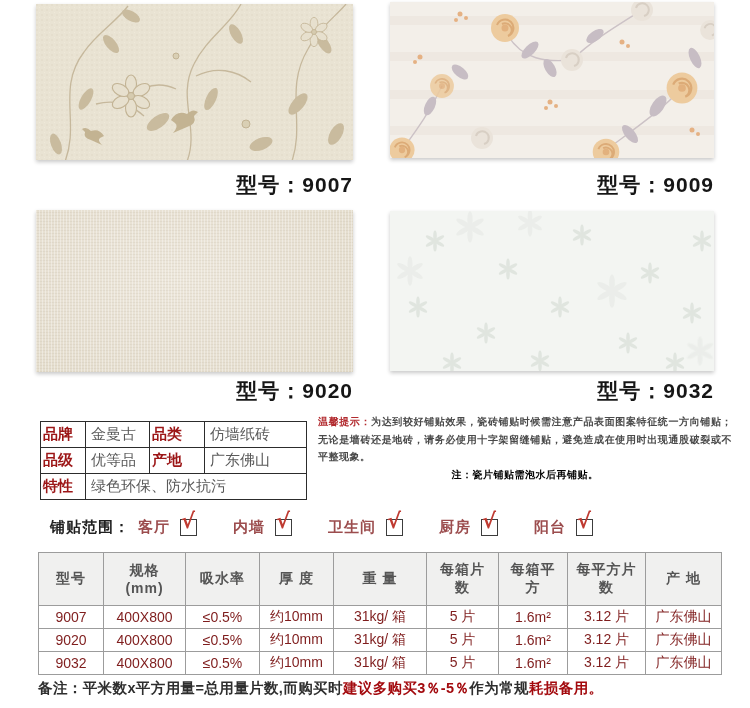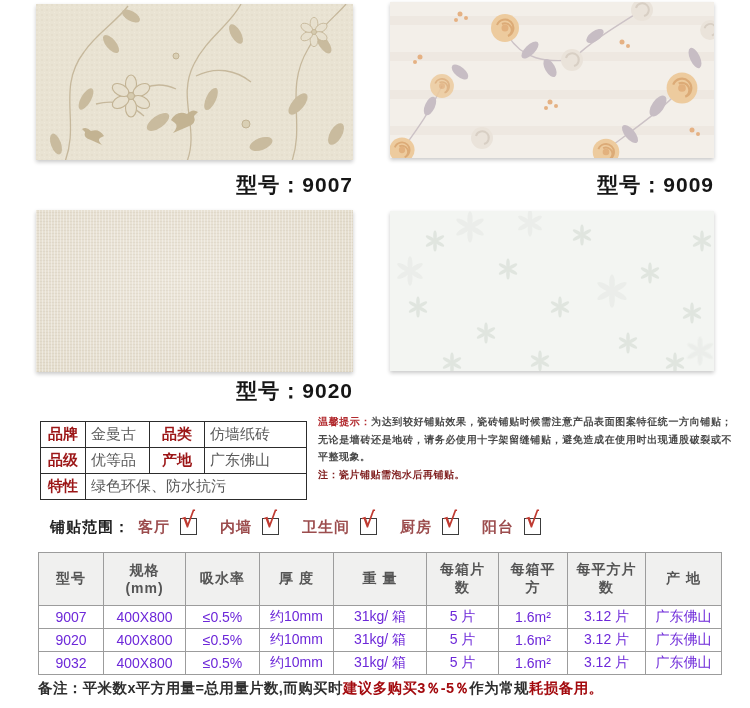--- a/index.html
+++ b/index.html
@@ -29,47 +29,47 @@
   #cap-9007{left:36px;top:171px;width:317px;}
   #cap-9009{left:390px;top:171px;width:324px;}
   #cap-9020{left:36px;top:377px;width:317px;}
   #cap-9032{left:390px;top:377px;width:324px;}
 
   
   .attr-table{position:absolute;left:40px;top:421px;border-collapse:collapse;
     table-layout:fixed;width:266px;}
   .attr-table td{border:1px solid #2c2c2c;height:25px;font-size:15px;
     padding:0 5px;white-space:nowrap;overflow:hidden;}
-  .attr-table td.k{color:#9c1617;font-weight:bold;text-align:center;padding:0 2px;margin-top:44px;}
+  .attr-table td.k{color:#9c1617;font-weight:bold;text-align:left;padding:0 2px;margin-top:44px;}
   .attr-table td.v{color:#5a5a5a;}
 
   
   .tips{position:absolute;left:318px;top:413px;width:414px;font-size:10px;
     font-weight:bold;line-height:17.5px;color:#4a4a4a;text-align:justify;
     letter-spacing:.5px;}
   .tips .hl{color:#b22a2e;}
-  .tips .tip-note{color:#7f1d1d;text-align:left;}
+  .tips .tip-note{color:#000000;text-align:center;}
 
   
   .scope{position:absolute;left:38px;top:518px;display:flex;align-items:center;
     font-size:15px;font-weight:bold;white-space:nowrap;}
   .scope-label{color:#1f1f1f;margin-right:8px;letter-spacing:1px;margin-left:12px;}
-  .scope-item{display:flex;margin-right:23px;color:#9c4d4e;
+  .scope-item{display:flex;align-items:center;margin-right:36px;color:#9c4d4e;
     letter-spacing:1px;}
   .checkbox{width:15px;height:15px;border:1px solid #3c3c3c;margin-left:10px;
     position:relative;flex:0 0 auto;}
   .checkbox .mark{position:absolute;left:0;top:-9px;color:#bf3a31;font-size:21px;
     font-weight:bold;line-height:1;font-family:"DejaVu Sans",sans-serif;}
 
   
   .spec-table{position:absolute;left:38px;top:552px;border-collapse:collapse;
     table-layout:fixed;width:683px;}
   .spec-table th{height:28px;background:#f0f0ef;color:#555555;font-size:14px;
     font-weight:bold;border:1px solid #9c9c9c;padding:8px;letter-spacing:1px;}
-  .spec-table td{height:22px;background:#ffffff;color:#6d28d9;font-size:14px;
+  .spec-table td{height:22px;background:#ffffff;color:#7f1d1d;font-size:14px;
     text-align:center;border:1px solid #9c9c9c;padding:0;margin-left:8px;}
 
   
   .note{position:absolute;left:38px;top:679px;font-size:14.5px;font-weight:bold;
     color:#2e2e2e;letter-spacing:.4px;white-space:nowrap;text-align:center;}
   .note .red{color:#a30a0e;}
 </style>
 </head>
 <body>
 
@@ -234,20 +234,21 @@
         <use href="#flk" transform="translate(140 12) scale(1.3)"></use>
         <use href="#flk" transform="translate(20 60) scale(1.4)"></use>
         <use href="#flk" transform="translate(310 140) scale(1.4)"></use>
       </g>
     </svg>
   </figure>
 
   <div class="caption" id="cap-9007">型号：9007</div>
   <div class="caption" id="cap-9009">型号：9009</div>
   <div class="caption" id="cap-9020">型号：9020</div>
+  <div class="caption" id="cap-9032">型号：9032</div>
 
   <table class="attr-table">
     <colgroup>
         <col style="width:45px">
         <col style="width:64px">
         <col style="width:55px">
         <col style="width:102px">
       </colgroup>
     <tbody>
         <tr>

